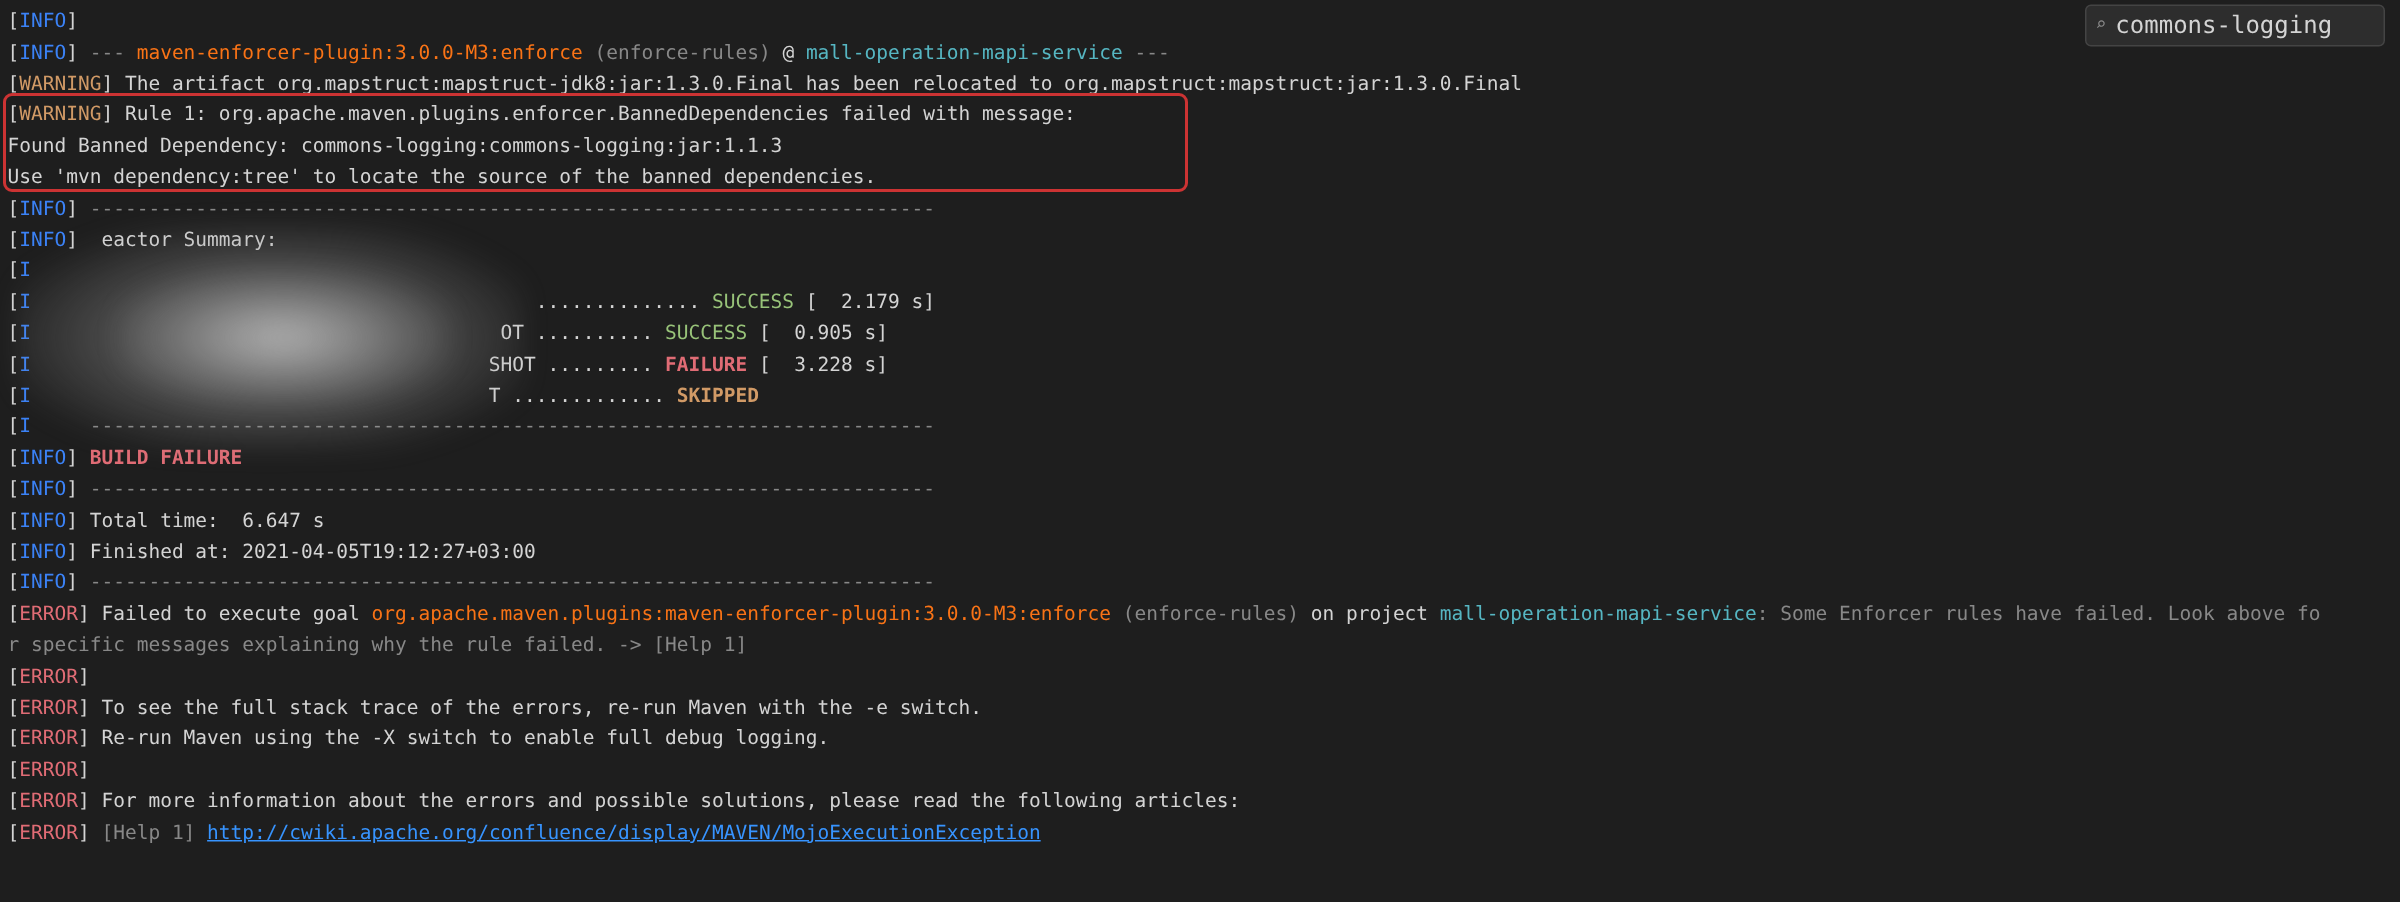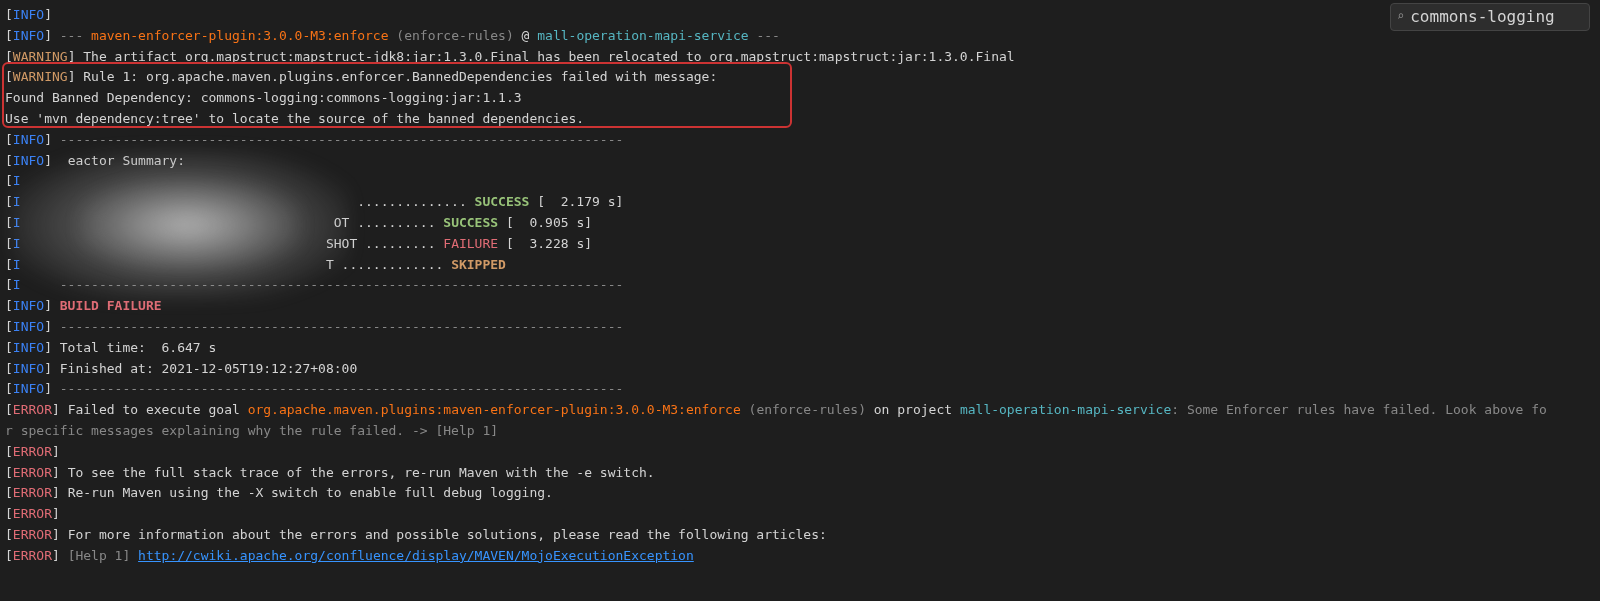--- a/index.html
+++ b/index.html
@@ -49,22 +49,22 @@
       border: 1px solid #555;
       border-radius: 2px;
     }
     .line { white-space: pre; }
     .info { color: #3b82f6; }
     .warning { color: #d19a66; }
     .error { color: #e06c75; }
     .gray { color: #888; }
     .green { color: #f97316; text-align: right; }
     .cyan { color: #56b6c2; }
-    .success { color: #98c379; font-weight: bold; }
-    .failure { color: #e06c75; font-weight: normal; }
+    .success { color: #98c379; font-weight: normal; }
+    .failure { color: #e06c75; font-weight: bold; }
     .skipped { color: #d19a66; font-weight: bold; }
     .buildfail { color: #e06c75; font-weight: bold; }
     .link { color: #3794ff; text-decoration: underline; cursor: pointer; }
     .highlight-box {
       position: absolute;
       border: 2px solid #cc3333;
       border-radius: 6px;
       pointer-events: none;
     }
     .smudge {
@@ -94,21 +94,21 @@
 <div class="line">[<span class="info">INFO</span>]  <span>eactor Summary:</span></div>
 <div class="line">[<span class="info">I</span></div>
 <div class="line">[<span class="info">I</span>                                           <span>..............</span> <span class="success">SUCCESS</span> <span>[  2.179 s]</span></div>
 <div class="line">[<span class="info">I</span>                                        <span>OT ..........</span> <span class="success">SUCCESS</span> <span>[  0.905 s]</span></div>
 <div class="line">[<span class="info">I</span>                                       <span>SHOT .........</span> <span class="failure">FAILURE</span> <span>[  3.228 s]</span></div>
 <div class="line">[<span class="info">I</span>                                       <span>T .............</span> <span class="skipped">SKIPPED</span></div>
 <div class="line">[<span class="info">I</span>     <span class="gray">------------------------------------------------------------------------</span></div>
 <div class="line">[<span class="info">INFO</span>] <span class="buildfail">BUILD FAILURE</span></div>
 <div class="line">[<span class="info">INFO</span>] <span class="gray">------------------------------------------------------------------------</span></div>
 <div class="line">[<span class="info">INFO</span>] <span>Total time:  6.647 s</span></div>
-<div class="line">[<span class="info">INFO</span>] <span>Finished at: 2021-12-05T19:12:27+08:00</span></div>
+<div class="line">[<span class="info">INFO</span>] <span>Finished at: 2021-04-05T19:12:27+03:00</span></div>
 <div class="line">[<span class="info">INFO</span>] <span class="gray">------------------------------------------------------------------------</span></div>
 <div class="line">[<span class="error">ERROR</span>] <span>Failed to execute goal</span> <span class="green">org.apache.maven.plugins:maven-enforcer-plugin:3.0.0-M3:enforce</span> <span class="gray">(enforce-rules)</span> <span>on project</span> <span class="cyan">mall-operation-mapi-service</span><span class="gray">: Some Enforcer rules have failed. Look above fo</span></div>
 <div class="line"><span class="gray">r specific messages explaining why the rule failed. -&gt; [Help 1]</span></div>
 <div class="line">[<span class="error">ERROR</span>]</div>
 <div class="line">[<span class="error">ERROR</span>] <span>To see the full stack trace of the errors, re-run Maven with the -e switch.</span></div>
 <div class="line">[<span class="error">ERROR</span>] <span>Re-run Maven using the -X switch to enable full debug logging.</span></div>
 <div class="line">[<span class="error">ERROR</span>]</div>
 <div class="line">[<span class="error">ERROR</span>] <span>For more information about the errors and possible solutions, please read the following articles:</span></div>
 <div class="line">[<span class="error">ERROR</span>] <span class="gray">[Help 1]</span> <span class="link">http://cwiki.apache.org/confluence/display/MAVEN/MojoExecutionException</span></div>
 </div>

